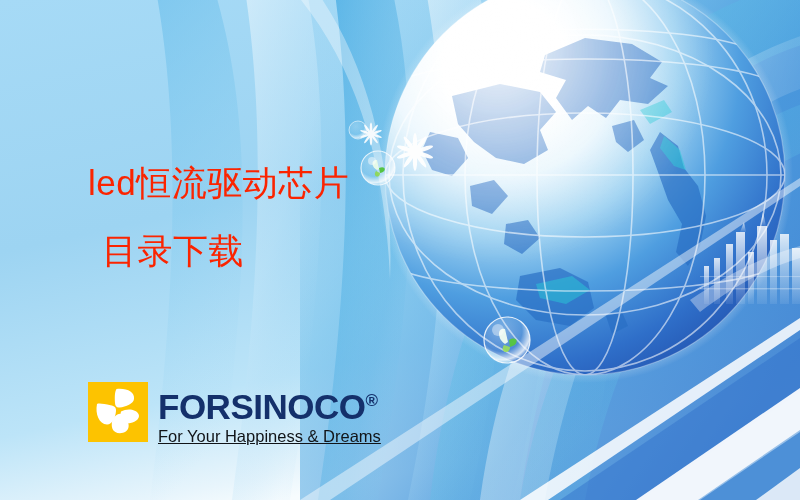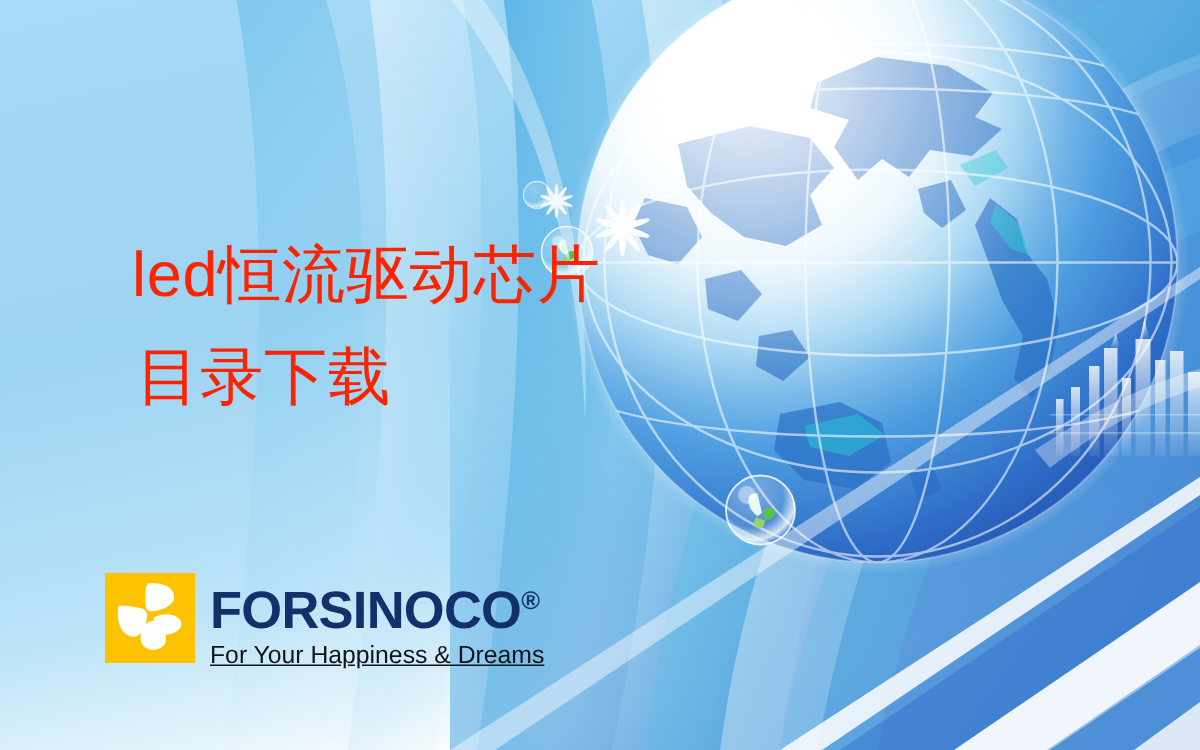--- a/index.html
+++ b/index.html
@@ -16,31 +16,31 @@
   }
   #bg-svg { position:absolute; left:0; top:0; width:800px; height:500px; }
 
   
   #title-block {
     position:absolute; left:88px; top:162px;
     z-index:40;
   }
   #title-line1, #title-line2 {
     color:#fb2400;
-    font-size:42px;
+    font-size:35px;
     line-height:42px;
     letter-spacing:0.5px;
     white-space:nowrap;
     font-family:"Liberation Sans","DejaVu Sans",sans-serif;
   }
-  #title-line2 { margin-top:26px; margin-left:3px; }
+  #title-line2 { margin-top:26px; margin-left:14px; }
 
   
   #logo {
-    position:absolute; left:70px; top:382px;
+    position:absolute; left:88px; top:382px;
     z-index:45;
     display:flex; align-items:flex-start;
   }
   #logo-mark {
     width:60px; height:60px;
     background:#fdc300;
     flex:0 0 auto;
     position:relative;
   }
   #logo-mark svg { position:absolute; left:0; top:0; }

